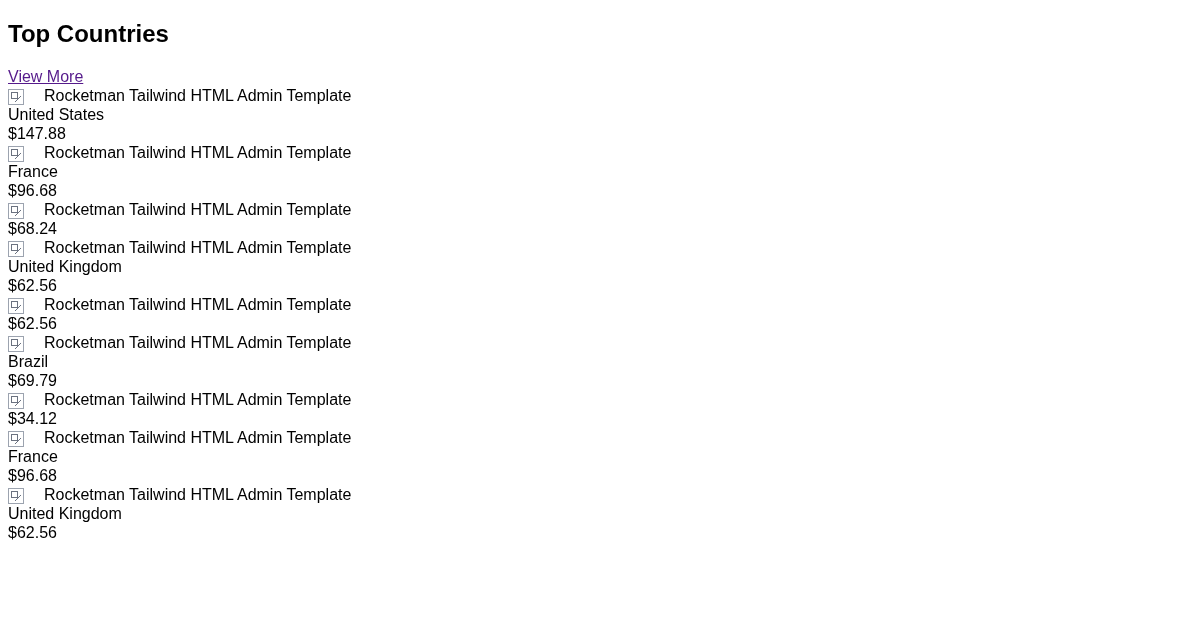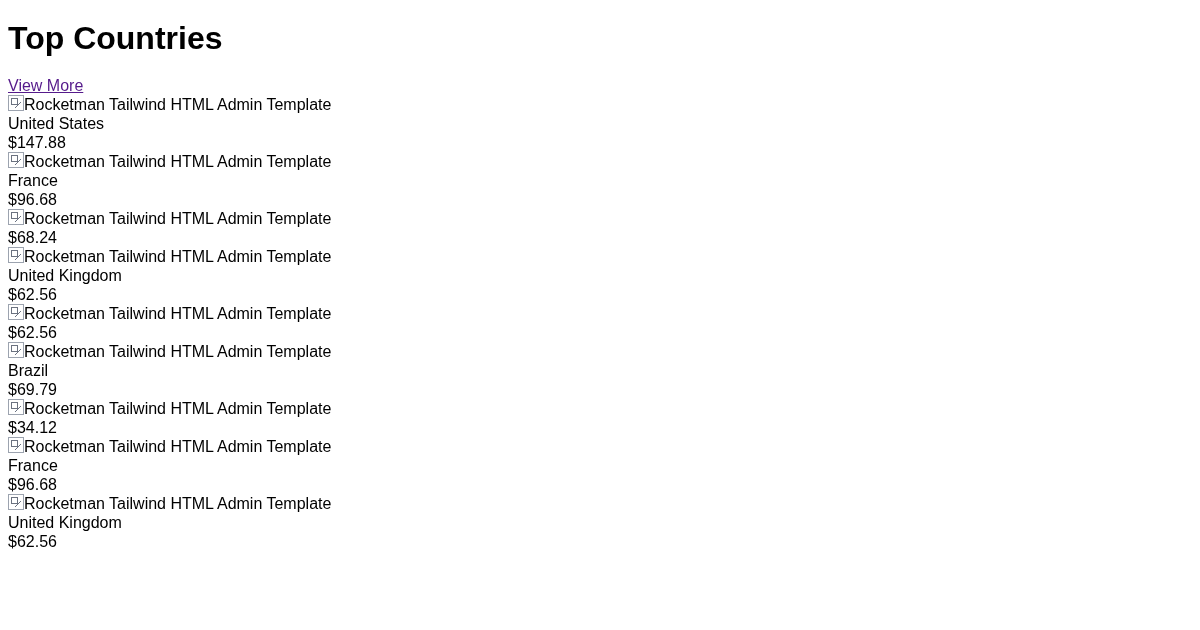--- a/index.html
+++ b/index.html
@@ -5,35 +5,35 @@
     * { box-sizing: border-box; }
     body {
       margin: 0;
       padding: 8px;
       font-family: Arial, Helvetica, sans-serif;
       font-size: 16px;
       color: #000;
       background: #fff;
     }
     h2 {
-      font-size: 32px;
+      font-size: 24px;
       font-weight: 700;
       margin: 12px 0 20px 0;
     }
     .view-more {
       color: #551A8B;
       text-decoration: underline;
       cursor: pointer;
       display: inline-block;
     }
     .row { }
     .img-line {
       display: flex;
-      align-items: flex-start;
-      gap: 0;
+      align-items: flex-end;
+      gap: 20px;
       line-height: 19px;
     }
     .img-icon {
       display: inline-block;
       width: 16px;
       height: 16px;
       border: 1px solid #9ca3af;
       position: relative;
       flex: 0 0 16px;
     }

